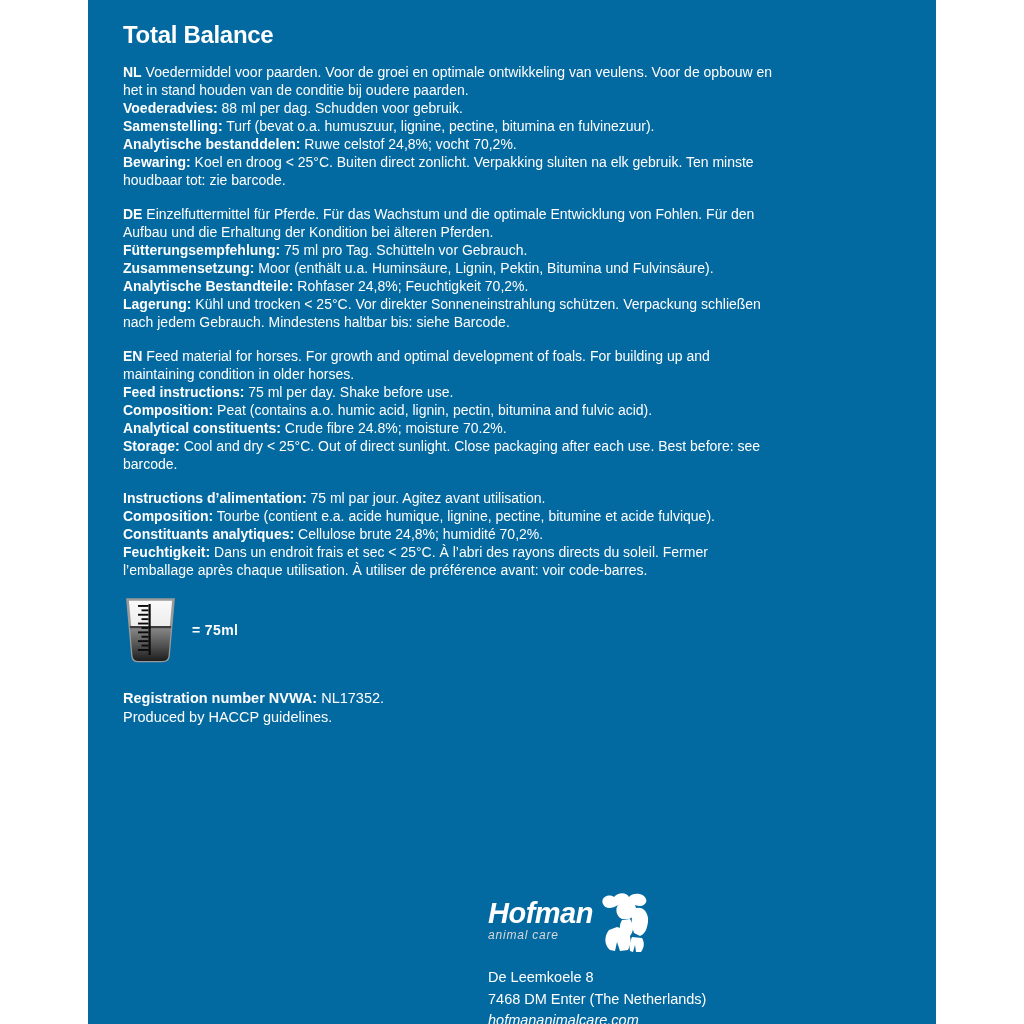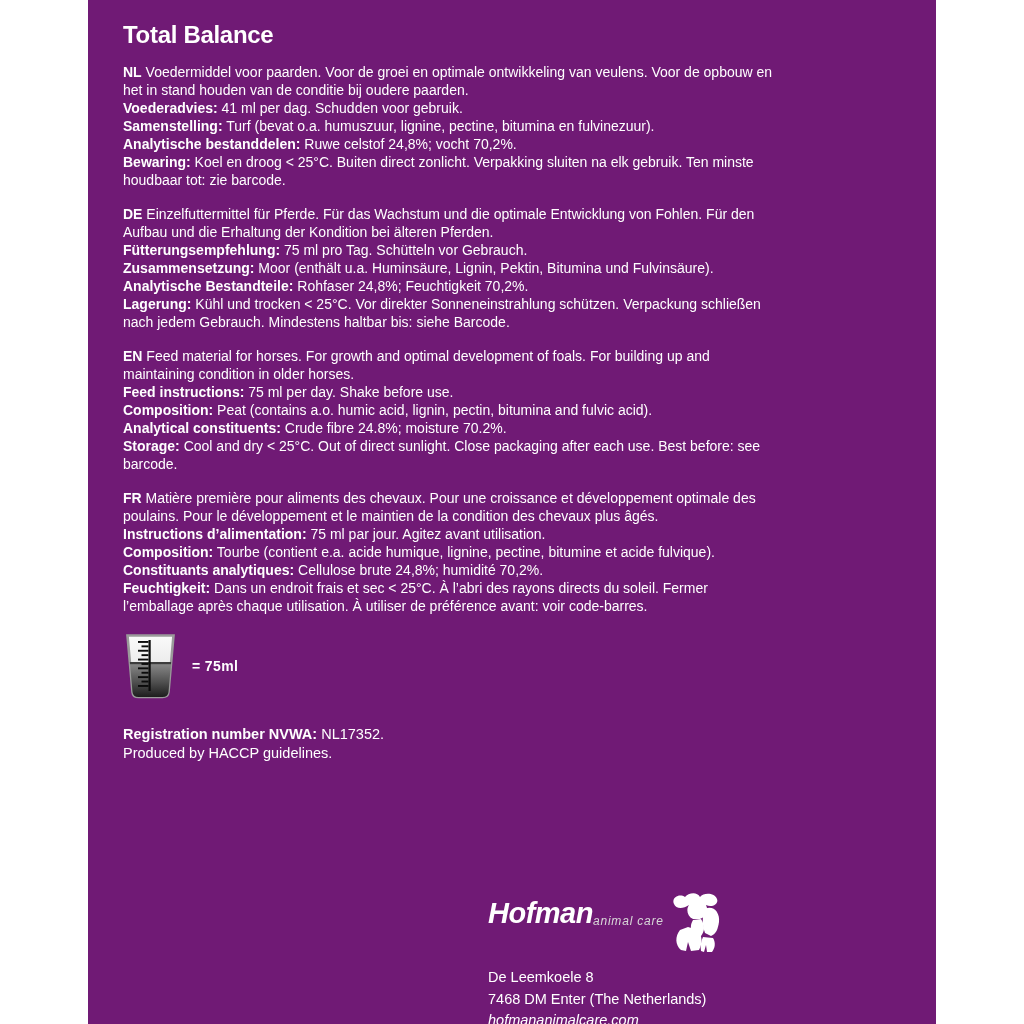--- a/index.html
+++ b/index.html
@@ -5,21 +5,21 @@
   html,body{margin:0;padding:0;}
   body{
     width:1024px;height:1024px;overflow:hidden;
     background:#ffffff;
     font-family:"Liberation Sans", sans-serif;
     -webkit-font-smoothing:antialiased;
   }
   .page{position:relative;width:1024px;height:1024px;background:#ffffff;}
   .label{
     position:absolute;left:88px;top:0;width:848px;height:1024px;
-    background:#701a75;color:#ffffff;
+    background:#0369a1;color:#ffffff;
     box-sizing:border-box;
     padding:21px 0 0 35px;
   }
   h1.title{
     margin:0 0 14px 0;
     font-size:24px;font-weight:700;letter-spacing:-0.3px;
     line-height:28px;color:#ffffff;
   }
   .sections{width:650px;}
   .lang-section{margin:0 0 16px 0;}
@@ -34,21 +34,21 @@
   .dosage-label{
     margin-left:14px;font-size:14px;letter-spacing:0.4px;color:#ffffff;font-weight:bold;
   }
   .registration{margin-top:26px;}
   .registration p{margin:0;font-size:14.5px;line-height:18.5px;color:#ffffff;}
   .registration p b{font-weight:700;}
   .footer{
     position:absolute;left:400px;top:898px;width:300px;
   }
   .brand-row{display:flex;align-items:flex-start;}
-  .brand-text{display:flex;flex-direction:row;align-items:flex-end;}
+  .brand-text{display:flex;flex-direction:column;align-items:flex-start;}
   .brand-name{
     font-size:29px;font-weight:700;font-style:italic;
     line-height:30px;letter-spacing:-0.5px;color:#ffffff;
   }
   .brand-sub{
     font-size:12px;font-style:italic;font-weight:400;
     color:#d9d9d9;letter-spacing:0.8px;margin-top:0px;
   }
   .brand-logo{margin-left:8px;margin-top:-6px;}
   .address{margin-top:13px;}
@@ -61,21 +61,21 @@
 
 <div class="page">
   <div class="label">
 
     <h1 class="title">Total Balance</h1>
 
     <div class="sections">
 
       <section class="lang-section">
         <p class="item"><b>NL</b><span> Voedermiddel voor paarden. Voor de groei en optimale ontwikkeling van veulens. Voor de opbouw en het in stand houden van de conditie bij oudere paarden.</span></p>
-        <p class="item"><b>Voederadvies:</b><span> 41 ml per dag. Schudden voor gebruik.</span></p>
+        <p class="item"><b>Voederadvies:</b><span> 88 ml per dag. Schudden voor gebruik.</span></p>
         <p class="item"><b>Samenstelling:</b><span> Turf (bevat o.a. humuszuur, lignine, pectine, bitumina en fulvinezuur).</span></p>
         <p class="item"><b>Analytische bestanddelen:</b><span> Ruwe celstof 24,8%; vocht 70,2%.</span></p>
         <p class="item"><b>Bewaring:</b><span> Koel en droog &lt; 25°C. Buiten direct zonlicht. Verpakking sluiten na elk gebruik. Ten minste houdbaar tot: zie barcode.</span></p>
       </section>
 
       <section class="lang-section">
         <p class="item"><b>DE</b><span> Einzelfuttermittel für Pferde. Für das Wachstum und die optimale Entwicklung von Fohlen. Für den Aufbau und die Erhaltung der Kondition bei älteren Pferden.</span></p>
         <p class="item"><b>Fütterungsempfehlung:</b><span> 75 ml pro Tag. Schütteln vor Gebrauch.</span></p>
         <p class="item"><b>Zusammensetzung:</b><span> Moor (enthält u.a. Huminsäure, Lignin, Pektin, Bitumina und Fulvinsäure).</span></p>
         <p class="item"><b>Analytische Bestandteile:</b><span> Rohfaser 24,8%; Feuchtigkeit 70,2%.</span></p>
@@ -84,21 +84,20 @@
 
       <section class="lang-section">
         <p class="item"><b>EN</b><span> Feed material for horses. For growth and optimal development of foals. For building up and maintaining condition in older horses.</span></p>
         <p class="item"><b>Feed instructions:</b><span> 75 ml per day. Shake before use.</span></p>
         <p class="item"><b>Composition:</b><span> Peat (contains a.o. humic acid, lignin, pectin, bitumina and fulvic acid).</span></p>
         <p class="item"><b>Analytical constituents:</b><span> Crude fibre 24.8%; moisture 70.2%.</span></p>
         <p class="item"><b>Storage:</b><span> Cool and dry &lt; 25°C. Out of direct sunlight. Close packaging after each use. Best before: see barcode.</span></p>
       </section>
 
       <section class="lang-section">
-        <p class="item"><b>FR</b><span> Matière première pour aliments des chevaux. Pour une croissance et développement optimale des poulains. Pour le développement et le maintien de la condition des chevaux plus âgés.</span></p>
         <p class="item"><b>Instructions d’alimentation:</b><span> 75 ml par jour. Agitez avant utilisation.</span></p>
         <p class="item"><b>Composition:</b><span> Tourbe (contient e.a. acide humique, lignine, pectine, bitumine et acide fulvique).</span></p>
         <p class="item"><b>Constituants analytiques:</b><span> Cellulose brute 24,8%; humidité 70,2%.</span></p>
         <p class="item"><b>Feuchtigkeit:</b><span> Dans un endroit frais et sec &lt; 25°C. À l’abri des rayons directs du soleil. Fermer l’emballage après chaque utilisation. À utiliser de préférence avant: voir code-barres.</span></p>
       </section>
 
     </div>
 
     <div class="dosage-row">
       <span>

